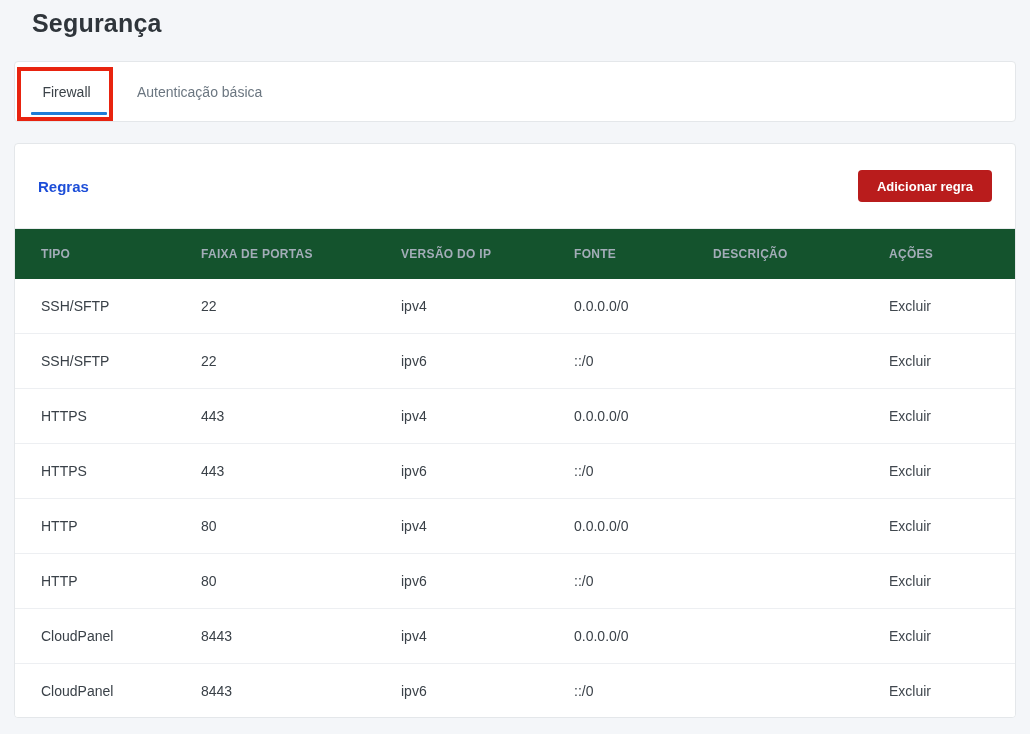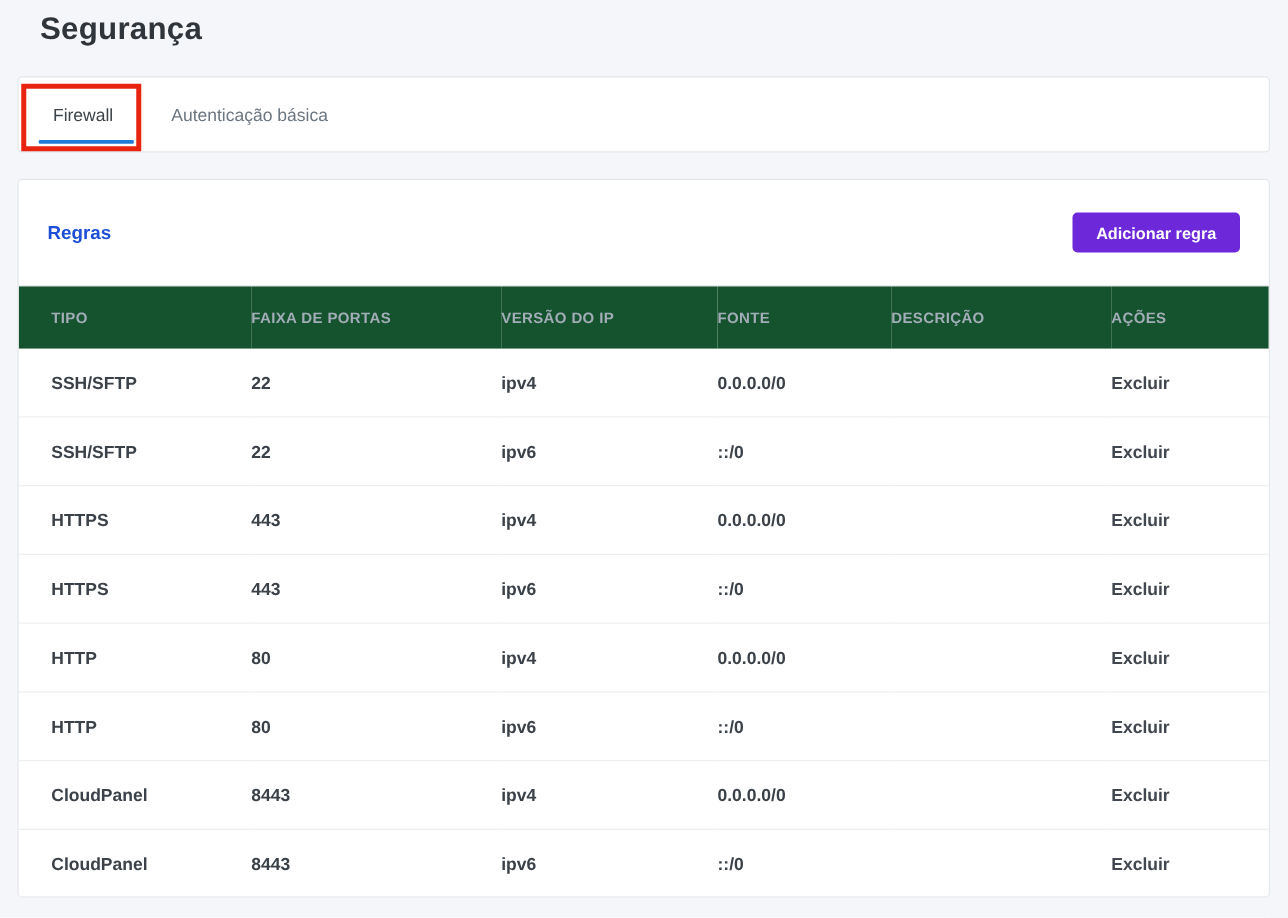--- a/index.html
+++ b/index.html
@@ -138,21 +138,20 @@
   .rules-table tbody tr {
     border-top: 1px solid #edeff2;
     background: #ffffff;
   }
   .rules-table tbody tr:first-child { border-top: none; }
   .rules-table td {
     height: 55px;
     font-size: 14px;
     color: #3a4148;
     white-space: nowrap;
-    font-weight: bold;
   }
   .rules-table th:first-child,
   .rules-table td:first-child { padding-left: 26px; }
   .rules-table th:last-child,
   .rules-table td:last-child {
     padding-right: 28px;
   }
   .delete-link {
     color: #40474e;
     text-decoration: none;
@@ -172,21 +171,21 @@
   <div class="tab tab-basic-auth">
     <span>Autenticação básica</span>
   </div>
 </div>
 
 <div class="annotation-box"></div>
 
 <div class="rules-card">
   <div class="rules-header">
     <div class="rules-title">Regras</div>
-    <button class="add-rule-btn" style="background:#6d28d9;">Adicionar regra</button>
+    <button class="add-rule-btn" style="background:#b91c1c;">Adicionar regra</button>
   </div>
 
   <table class="rules-table">
     <colgroup>
       <col style="width:186px">
         <col style="width:200px">
         <col style="width:173px">
       <col style="width:139px">
         <col style="width:176px">
         <col>

